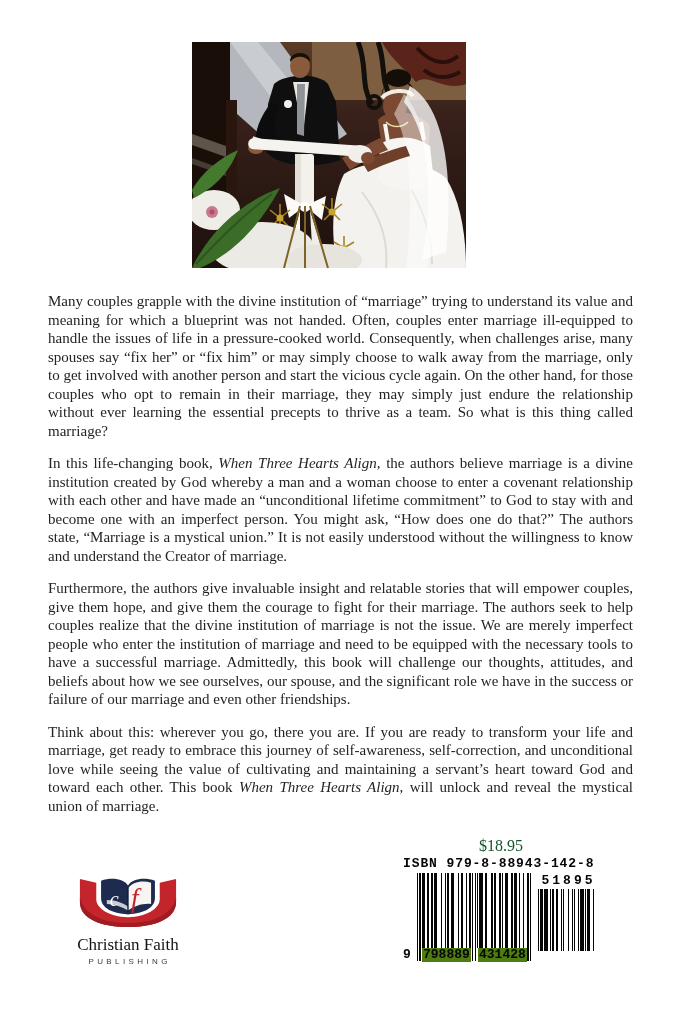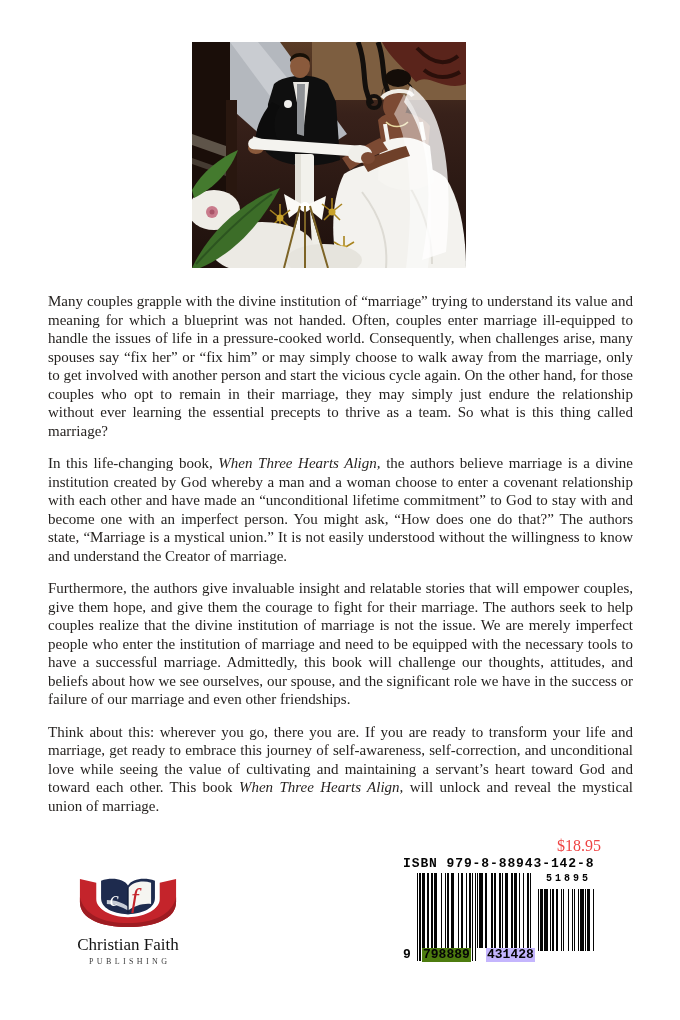--- a/index.html
+++ b/index.html
@@ -19,56 +19,56 @@
     position:absolute; left:48px; top:292px; width:585px;
     font-size:15px; line-height:18.5px; color:#262321;
     text-align:justify;
   }
   .copy p { margin:0 0 14px 0; }
   .copy em { }
 
   
   .price {
     position:absolute; left:401px; top:837px; width:200px;
-    text-align:right; font-size:16px; color:#ef4444;
+    text-align:center; font-size:16px; color:#14532d;
     font-family:"Liberation Serif", serif;
   }
 
   
   .barcode-block {
     position:absolute; left:403px; top:856px; width:194px; height:116px;
     font-family:Liberation Mono, monospace; color:#050505;
   }
   .isbn-label {
     position:absolute; left:0; top:0; white-space:nowrap;
     font-weight:700; font-size:13px; letter-spacing:0.9px;
   }
   #main-barcode { position:absolute; left:14px; top:17px; }
   #supp-barcode { position:absolute; left:135px; top:33px; }
   .barcode-block svg rect { fill:#050505; }
   .digit-lead, .digit-g1, .digit-g2 {
     position:absolute; top:92px; font-weight:700; font-size:13px; line-height:14px;
   }
   .digit-lead { left:0; }
   .digit-g1 { left:19px; background:#4d7c0f; padding:0 1px; }
-  .digit-g2 { left:75px; background:#c4b5fd; padding:0 1px;margin-left:8px; }
+  .digit-g2 { left:75px; background:#4d7c0f; padding:0 1px; }
   .supp-digits {
     position:absolute; left:135px; top:17px; width:58px; text-align:center;
-    font-weight:700; font-size:10px; letter-spacing:3px; text-indent:3px;
+    font-weight:700; font-size:13px; letter-spacing:3px; text-indent:3px;
   }
 
   
   .publisher { position:absolute; left:70px; top:870px; width:116px; text-align:center; }
   .publisher svg { display:block; margin:0 auto; }
   .pub-name {
     margin-top:3px; font-family:"Liberation Serif", serif;
     font-size:17px; color:#131313; white-space:nowrap;
   }
   .pub-sub {
-    margin-top:2px; font-family:Liberation Serif, serif;
+    margin-top:2px; font-family:Liberation Sans, sans-serif;
     font-size:8px; letter-spacing:3.4px; text-indent:3.4px; color:#3c3c3c; white-space:nowrap;
   }
 </style>
 </head>
 <body>
 
 <div class="cover">
 
   <div class="photo">
     <svg width="274" height="226" viewBox="0 0 274 226">

